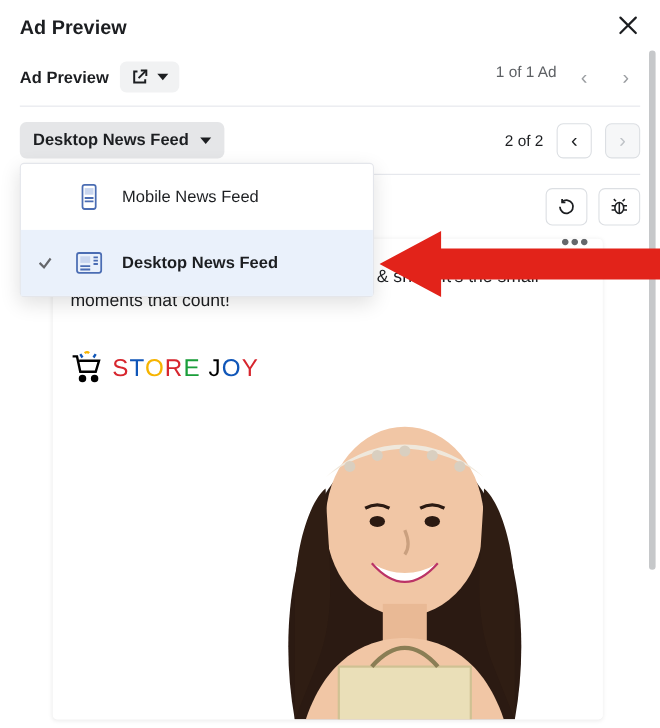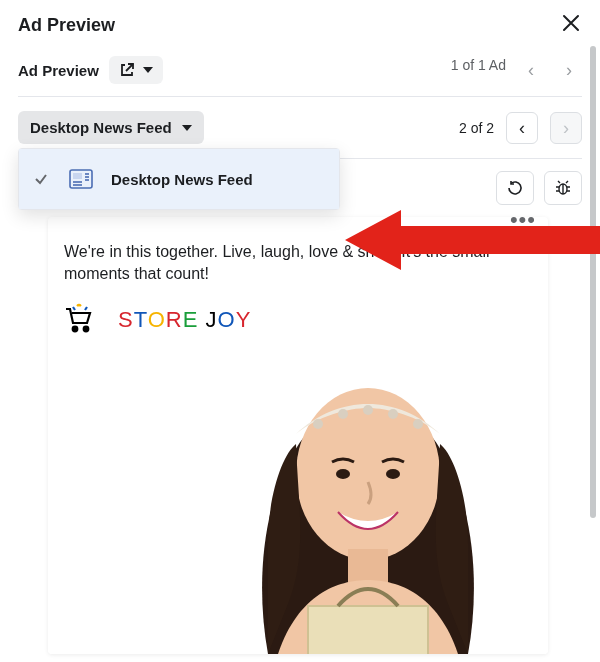--- a/index.html
+++ b/index.html
@@ -50,21 +50,21 @@
   .dd-item.selected { background:#eaf1fb; font-weight:700; }
   
   .arrow-wrap { position:absolute; left:345px; top:200px; width:260px; height:80px; z-index:50; pointer-events:none; }
   
   .ad-card { margin:6px 0 0 30px; width:500px; background:#fff; border-radius:4px;
              box-shadow:0 1px 4px rgba(0,0,0,.08); padding:0 0 0 0; overflow:hidden; }
   .ad-dots { text-align:right; padding:0 12px 0 0; font-size:22px; letter-spacing:1px; color:#65676b; height:20px; line-height:6px;}
   .ad-caption { padding:4px 16px 10px 16px; font-size:16px; line-height:1.35; }
   .ad-image { position:relative; width:100%; height:360px; background:#fff; }
   
-  .logo { position:absolute; left:14px; top:9px; display:flex; align-items:center; gap:22px; }
+  .logo { position:absolute; left:14px; top:24px; display:flex; align-items:center; gap:6px; }
   .logo svg { display:block; }
   .logo-text { font-family: "Arial Black", Arial, sans-serif; font-size:22px; letter-spacing:1px; }
   .logo-text .c1{color:#d7262e;} .logo-text .c2{color:#1056b8;} .logo-text .c3{color:#f6b400;}
   .logo-text .c4{color:#1a9e3a;} .logo-text .c5{color:#000;}
   
   .person-svg { position:absolute; right:0; bottom:0; }
   .caret-down { width:0;height:0;border-left:5px solid transparent;border-right:5px solid transparent;border-top:6px solid #1c1e21; }
   .chev { font-size:18px; line-height:1; }
   .icon-box-feed { width:28px; height:28px; }
 </style>
@@ -190,20 +190,30 @@
 
         <rect x="120" y="312" width="120" height="70" fill="#eadfb8" stroke="#cfc193" stroke-width="2"></rect>
         <path d="M150 312 q30 -34 60 0" fill="none" stroke="#8a7e55" stroke-width="4"></path>
       </svg>
     </div>
   </div>
 
 </div>
 
 <div class="dropdown">
+  <div class="dd-item">
+    <span class="col-check"></span>
+    <svg class="icon-box-feed" viewBox="0 0 28 28" fill="none" stroke="#4b6db3" stroke-width="1.6">
+        <rect x="8" y="3" width="12" height="22" rx="2"></rect>
+        <rect x="10" y="6" width="8" height="6" fill="#c9d6ef" stroke="none"></rect>
+        <line x1="10" y1="15" x2="18" y2="15"></line>
+        <line x1="10" y1="18" x2="18" y2="18"></line>
+      </svg>
+    <span class="label">Mobile News Feed</span>
+  </div>
   <div class="dd-item selected">
     <span class="col-check">
       <svg width="14" height="14" viewBox="0 0 14 14">
           <path d="M2 7 L6 11 L12 3" fill="none" stroke="#65676b" stroke-width="2"></path>
         </svg>
     </span>
     <svg class="icon-box-feed" viewBox="0 0 28 28" fill="none" stroke="#4b6db3" stroke-width="1.6">
         <rect x="3" y="5" width="22" height="18" rx="2"></rect>
         <rect x="6" y="8" width="9" height="6" fill="#c9d6ef" stroke="none"></rect>
         <line x1="6" y1="17" x2="15" y2="17"></line>

